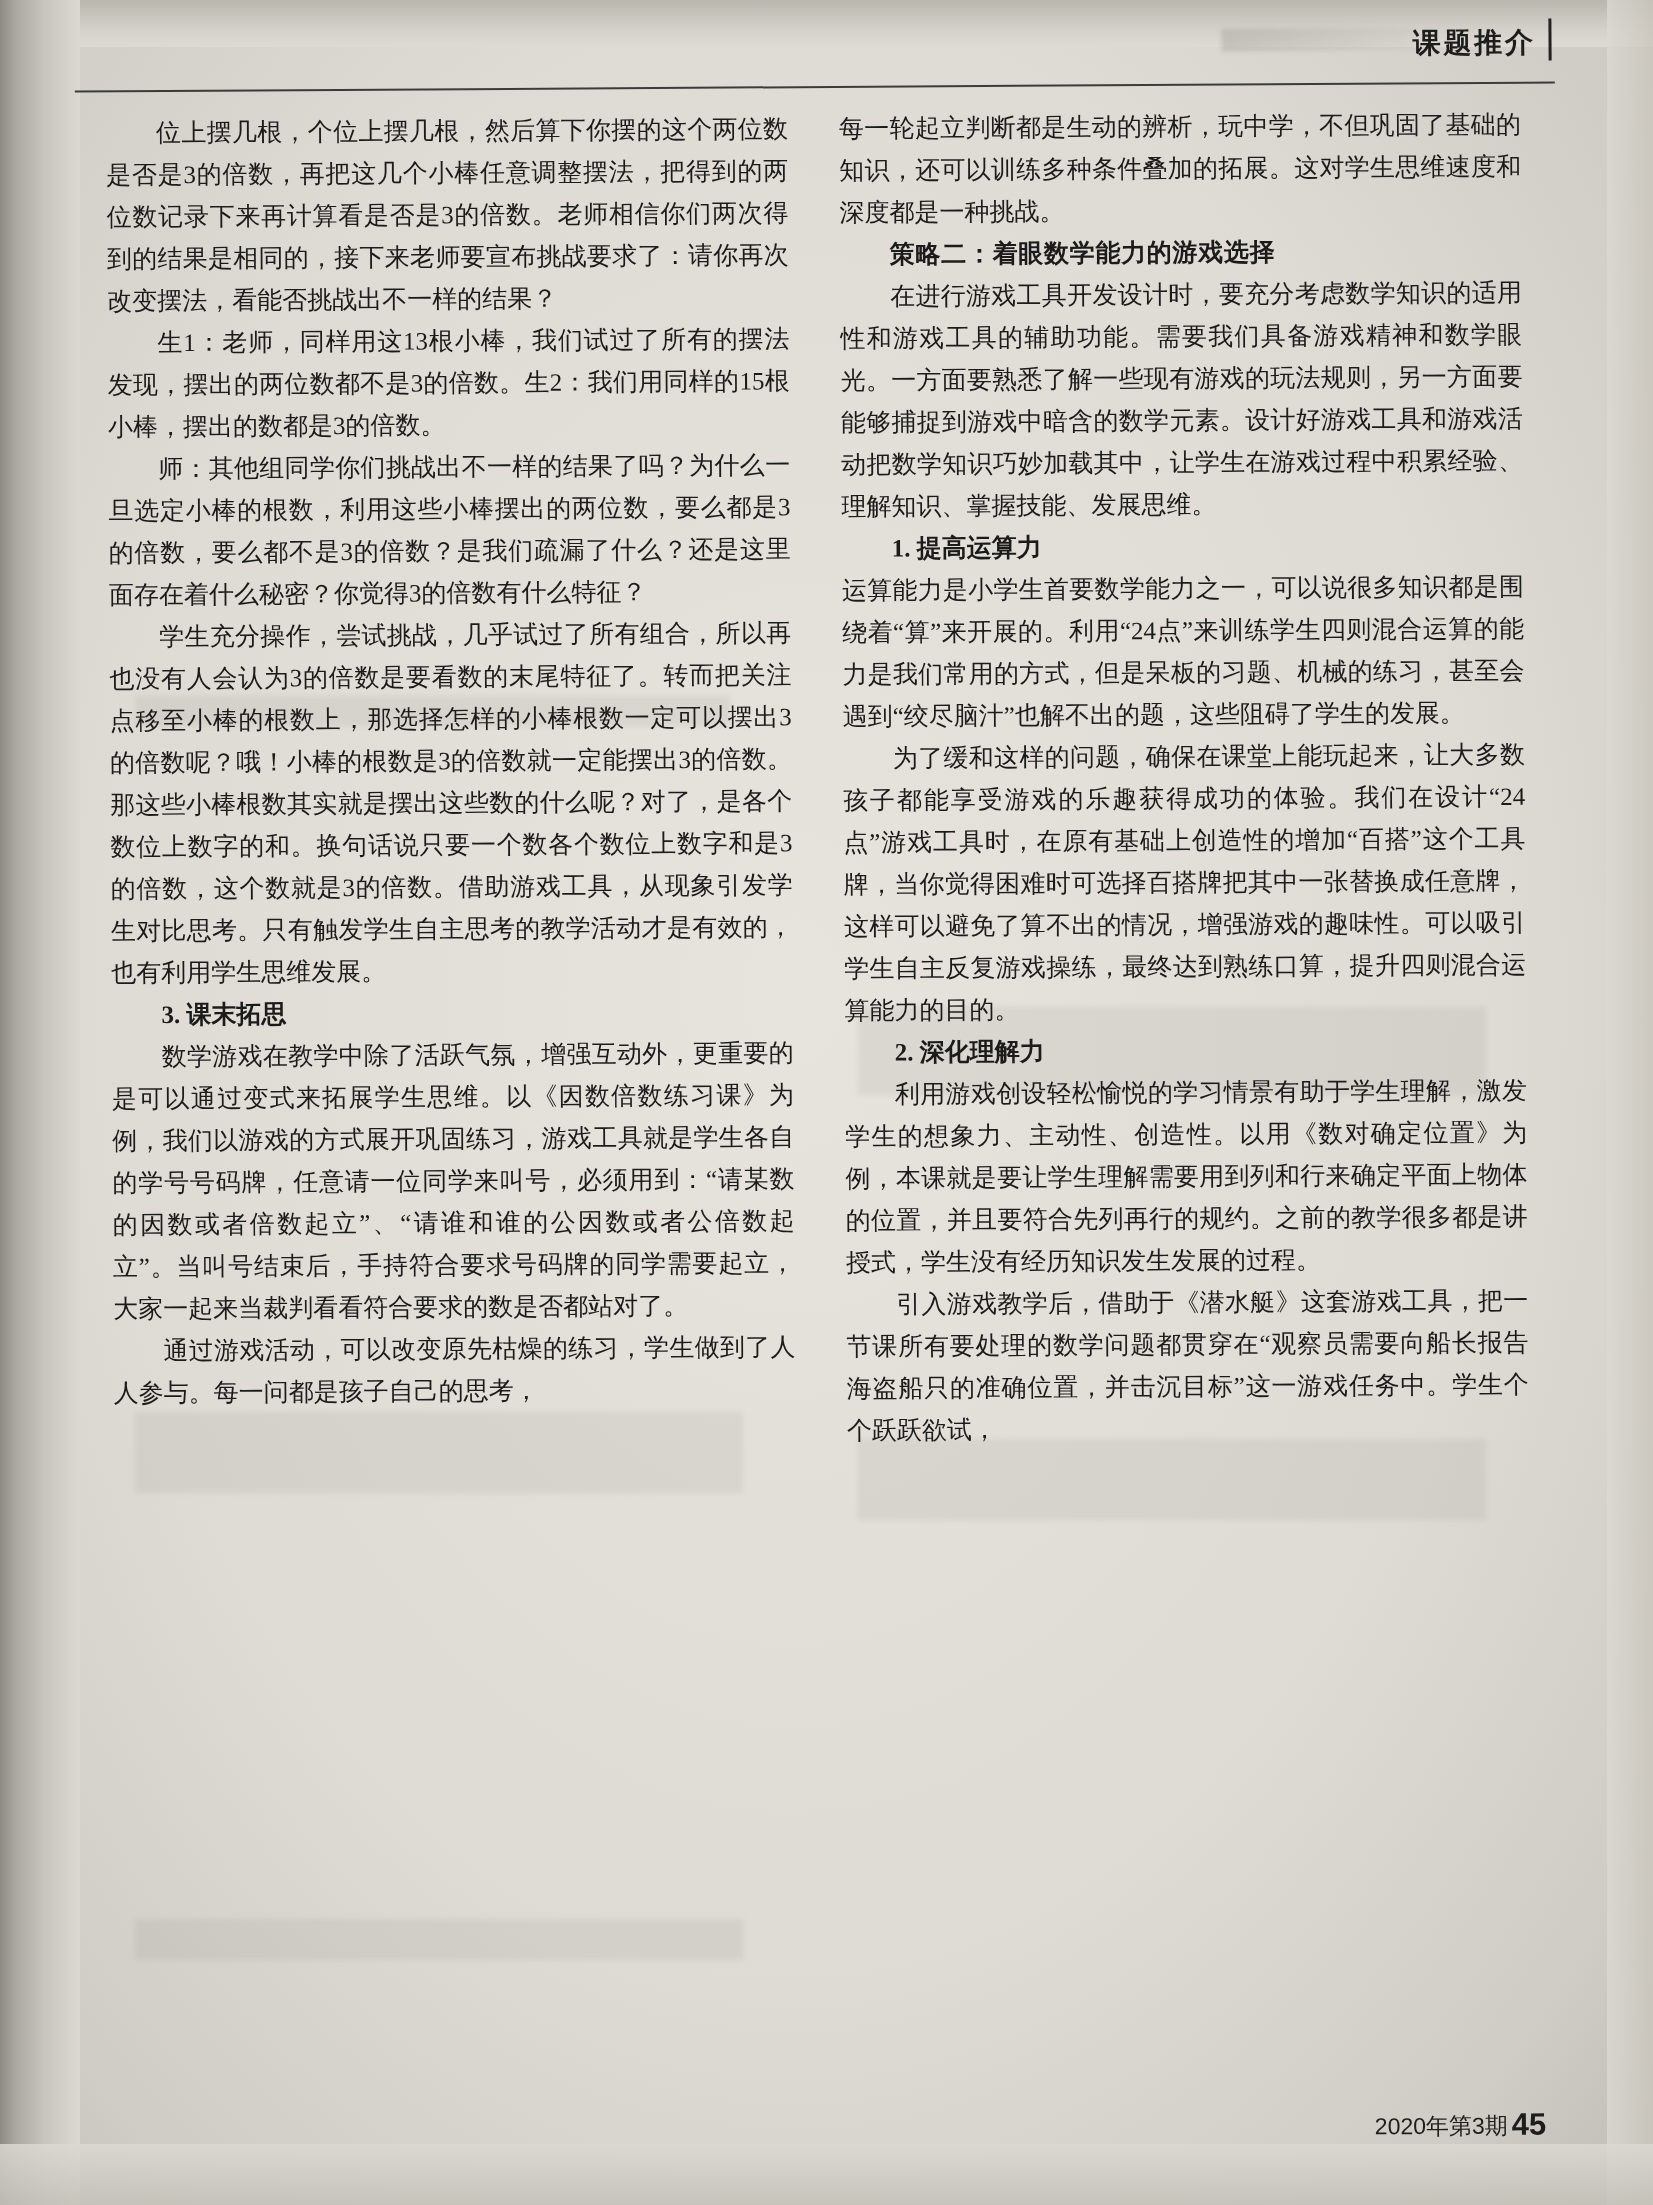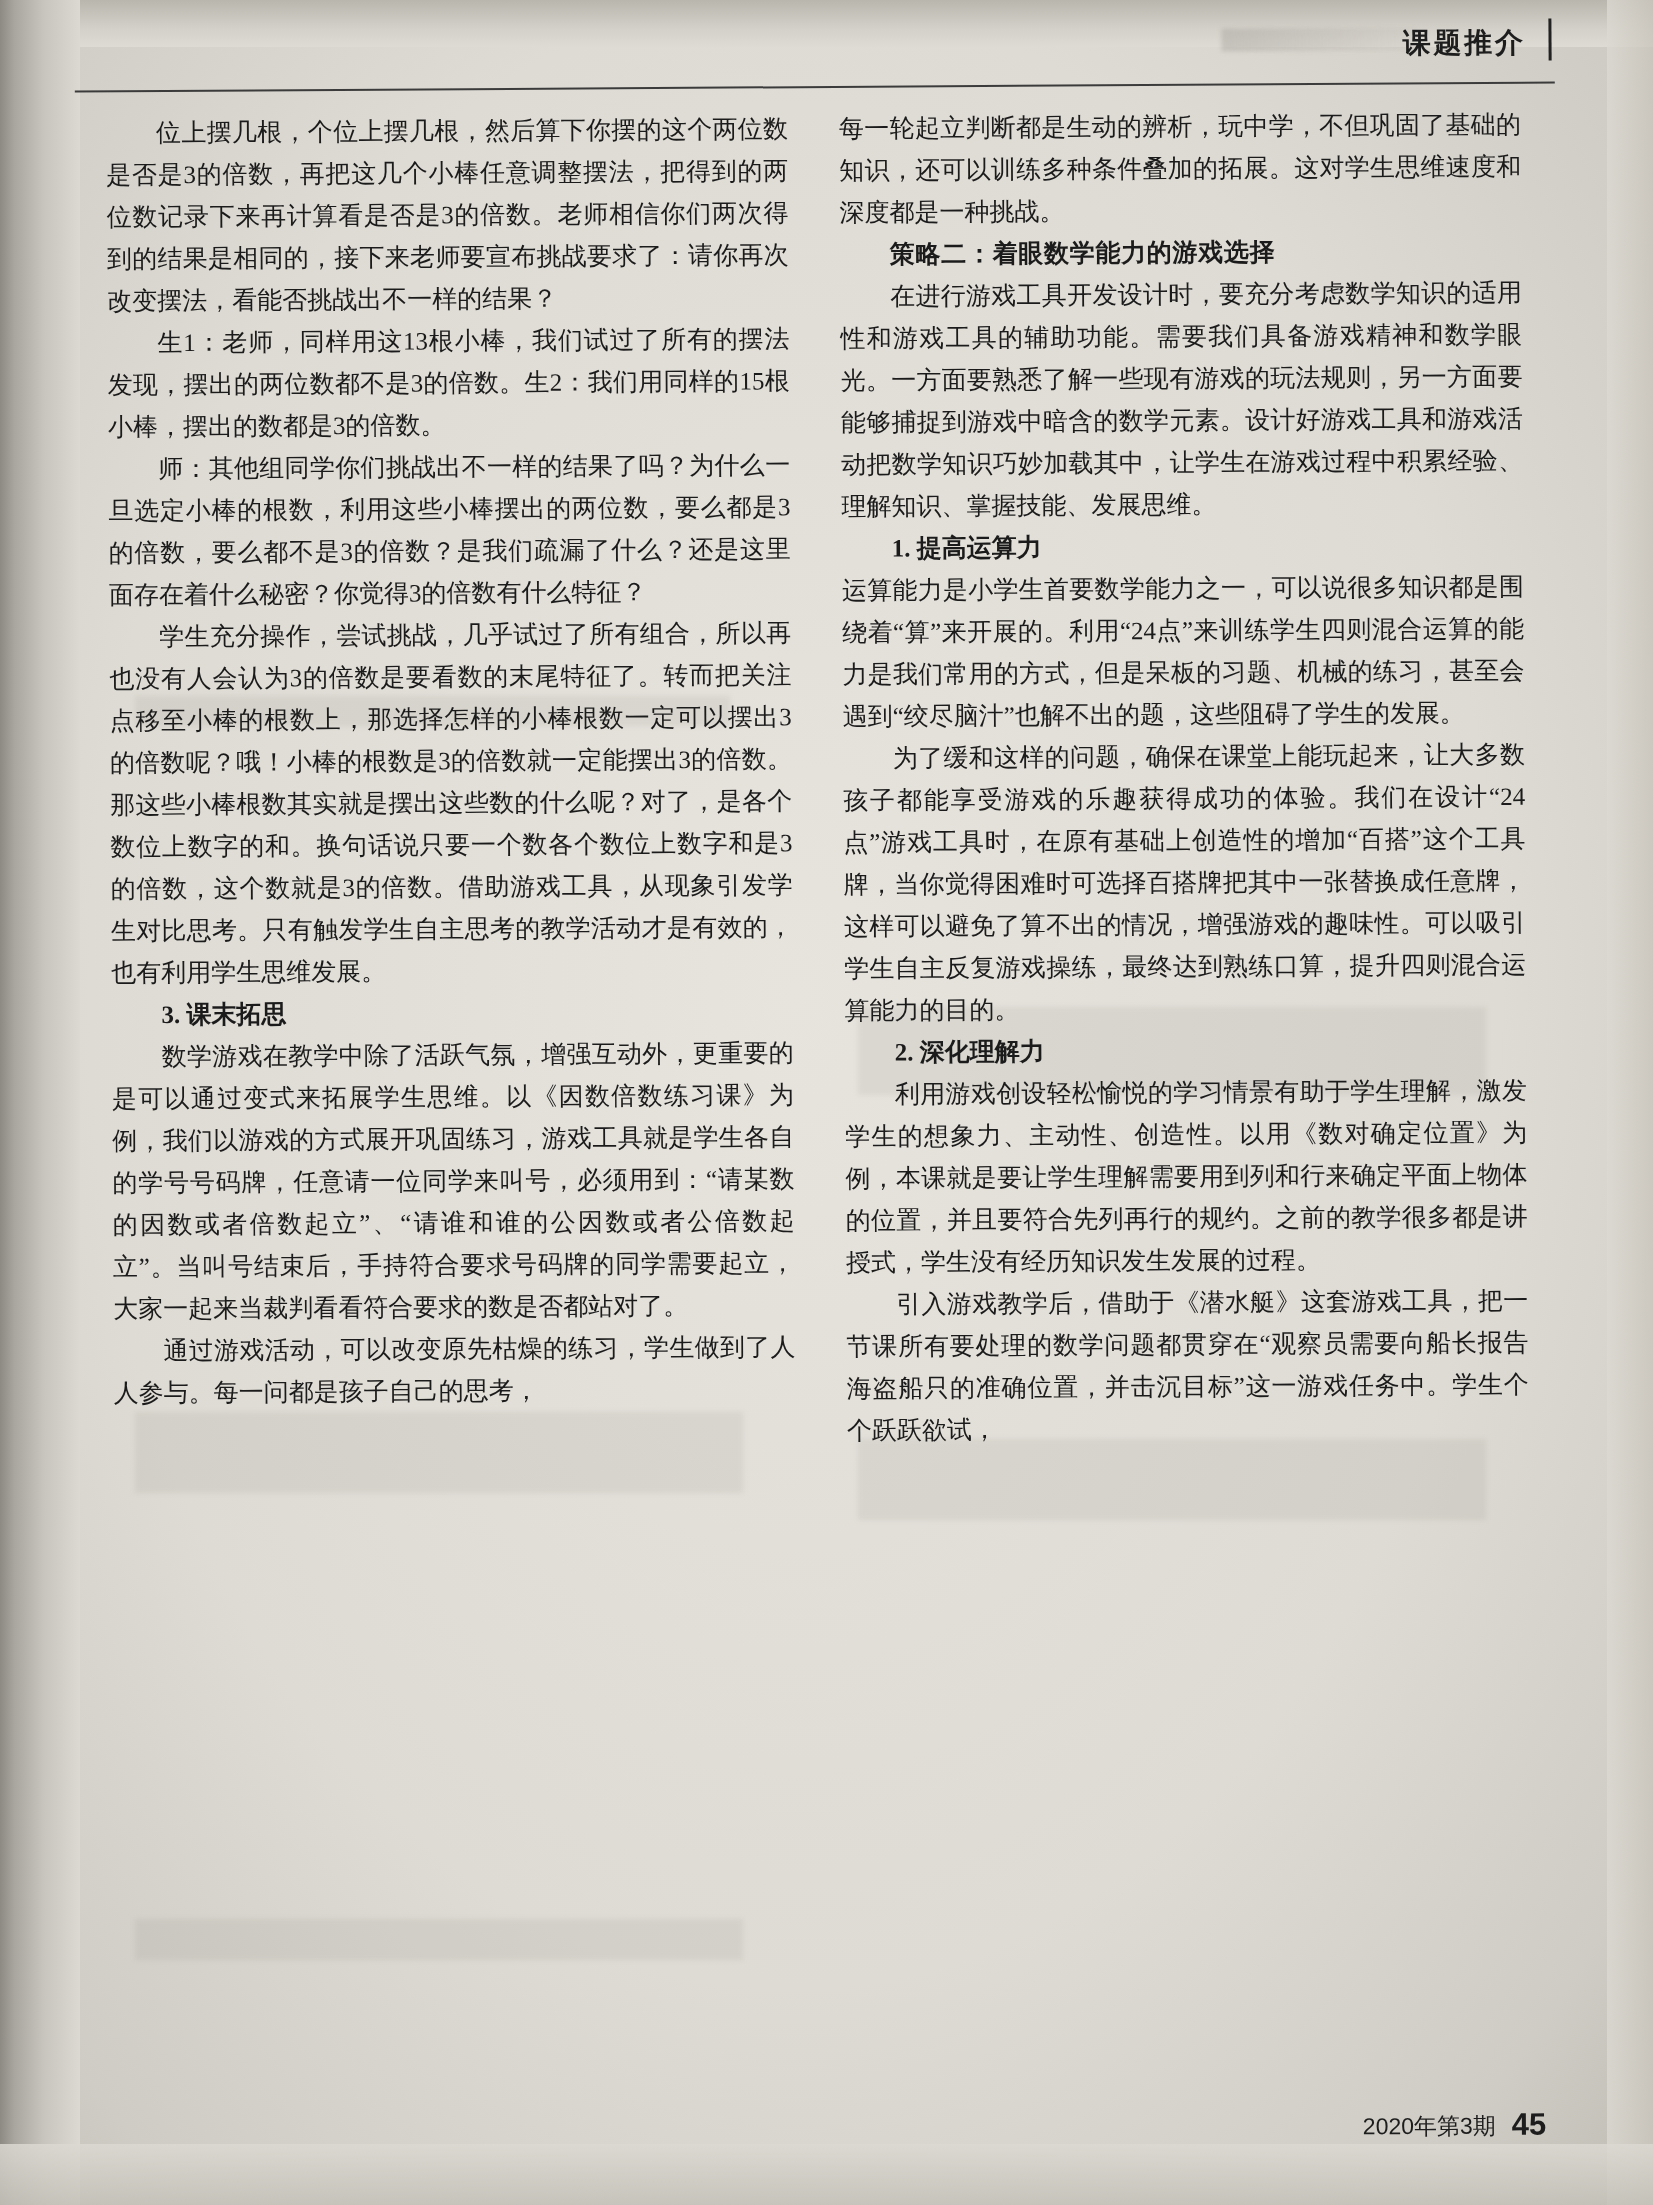--- a/index.html
+++ b/index.html
@@ -56,21 +56,21 @@
   .header-rule {
     position: absolute;
     left: 81px;
     top: 86px;
     width: 1480px;
     height: 2px;
     background: #3b3b3b;
   }
   .header-title {
     position: absolute;
-    right: 122px;
+    right: 112px;
     top: 28px;
     font-size: 28px;
     letter-spacing: 2.7px;
     color: #1d1d1d;
     font-weight: 600;
     font-family: "Liberation Sans", "DejaVu Sans", sans-serif;
   }
   .header-bar {
     position: absolute;
     right: 96px;
@@ -122,21 +122,21 @@
     position: absolute;
     right: 114px;
     bottom: 58px;
     font-size: 23px;
     color: #1d1d1d;
     font-family: "Liberation Sans", "DejaVu Sans", sans-serif;
   }
   .footer .pageno {
     font-size: 31px;
     font-weight: 700;
-    margin-left: 16px;
+    margin-left: 4px;
     vertical-align: -1.4px;
   }
 
   
   .ghost {
     position: absolute;
     background: rgba(120,118,112,.10);
     filter: blur(2.7px);
     pointer-events: none;
   }

